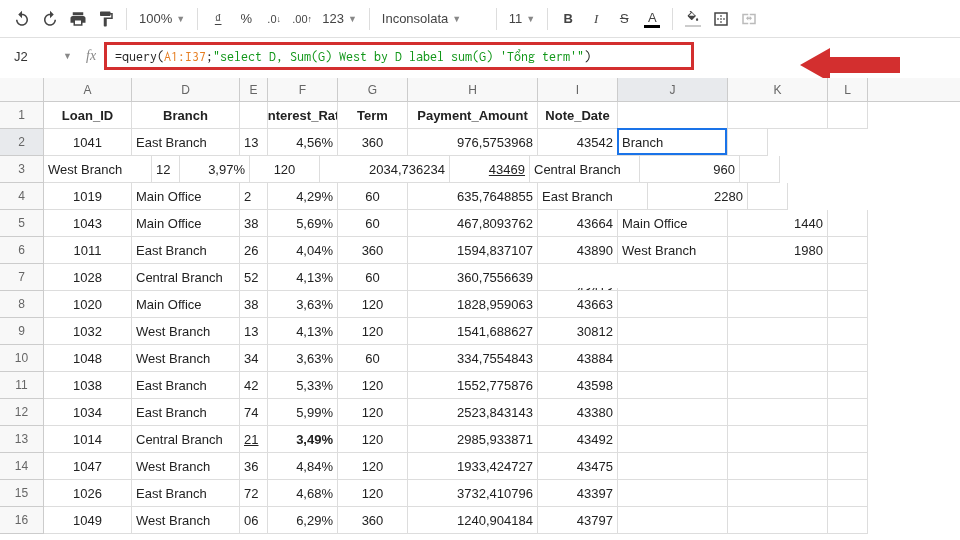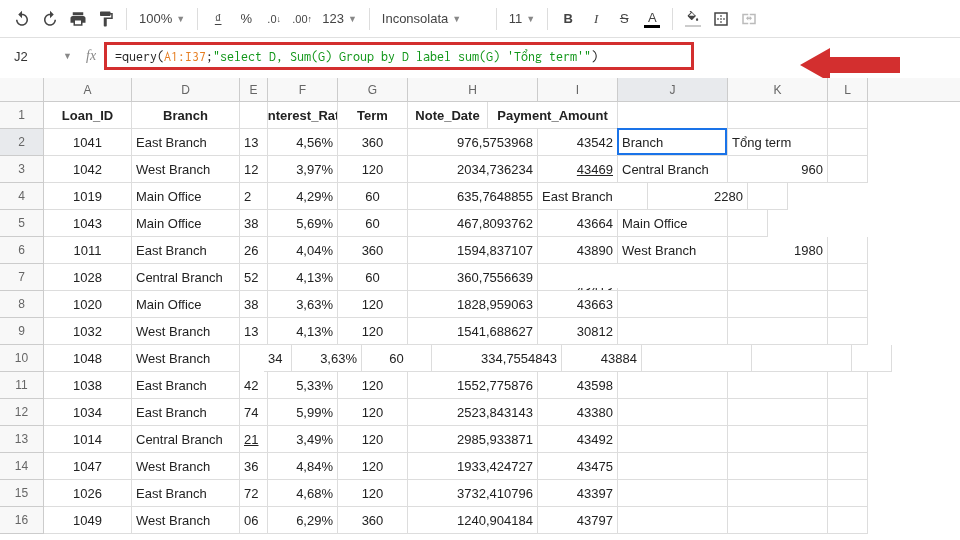--- a/index.html
+++ b/index.html
@@ -118,21 +118,21 @@
 </div>
 
 <div class="namebox-row">
   <div class="namebox">
       <span>J2</span>
       <span class="arrow">▼</span>
     </div>
   <span class="fx-label">fx</span>
   <div class="formula-wrap">
     <div class="formula-box">
-      <span>=query(</span><span class="fmla-range">A1:I37</span><span>;</span><span class="fmla-str"><span>"</span><span>select D, Sum(G) Group by D label sum(G) 'Tổng term'</span><span>"</span></span><span>)</span>
+      <span>=query(</span><span class="fmla-range">A1:I37</span><span>;</span><span class="fmla-str"><span>"</span><span>select D, Sum(G) West by D label sum(G) 'Tổng term'</span><span>"</span></span><span>)</span>
     </div>
   </div>
 </div>
 
 <svg class="arrow-big" viewBox="0 0 100 34">
   <polygon fill="#d32f2f" points="0,17 30,0 30,9 100,9 100,25 30,25 30,34"></polygon>
 </svg>
 
 <div class="grid-area">
   <div class="corner"></div>
@@ -149,42 +149,40 @@
       <div class="col-h" style="width: 40px;">L</div>
     </div>
   <div id="rows">
       <div class="row">
         <div class="row-h">1</div>
         <div class="cell hdr" style="width: 88px;">Loan_ID</div>
         <div class="cell hdr" style="width: 108px;">Branch</div>
         <div class="cell hdr" style="width: 28px;"></div>
         <div class="cell hdr" style="width: 70px;">Anterest_Rate</div>
         <div class="cell hdr" style="width: 70px;">Term</div>
+        <div class="cell hdr" style="width: 130px;">Payment_Amount</div>
         <div class="cell hdr" style="width: 80px;">Note_Date</div>
-        <div class="cell hdr" style="width: 130px;">Payment_Amount</div>
         <div class="cell hdr" style="width: 110px;"></div>
         <div class="cell hdr" style="width: 100px;"></div>
         <div class="cell hdr" style="width: 40px;"></div>
       </div>
       <div class="row">
         <div class="row-h sel">2</div>
         <div class="cell num" style="width: 88px;">1041</div>
         <div class="cell txt" style="width: 108px;">East Branch</div>
         <div class="cell txt" style="width: 28px;">13</div>
         <div class="cell right" style="width: 70px;">4,56%</div>
         <div class="cell num" style="width: 70px;">360</div>
         <div class="cell right" style="width: 130px;">976,5753968</div>
         <div class="cell right" style="width: 80px;">43542</div>
         <div class="cell txt" style="width: 110px;">Branch</div>
-        <div class="cell txt" style="width: 100px;">Tổng term</div>
         <div class="cell " style="width: 40px;"></div>
       </div>
       <div class="row">
         <div class="row-h">3</div>
-        <div class="cell num" style="width: 88px;">1042</div>
         <div class="cell txt" style="width: 108px;">West Branch</div>
         <div class="cell txt" style="width: 28px;">12</div>
         <div class="cell right" style="width: 70px;">3,97%</div>
         <div class="cell num" style="width: 70px;">120</div>
         <div class="cell right" style="width: 130px;">2034,736234</div>
         <div class="cell right" style="width: 80px; text-decoration: underline;">43469</div>
         <div class="cell txt" style="width: 110px;">Central Branch</div>
         <div class="cell right" style="width: 100px;">960</div>
         <div class="cell " style="width: 40px;"></div>
       </div>
@@ -203,20 +201,21 @@
       <div class="row">
         <div class="row-h">5</div>
         <div class="cell num" style="width: 88px;">1043</div>
         <div class="cell txt" style="width: 108px;">Main Office</div>
         <div class="cell txt" style="width: 28px;">38</div>
         <div class="cell right" style="width: 70px;">5,69%</div>
         <div class="cell num" style="width: 70px;">60</div>
         <div class="cell right" style="width: 130px;">467,8093762</div>
         <div class="cell right" style="width: 80px;">43664</div>
         <div class="cell txt" style="width: 110px;">Main Office</div>
+        <div class="cell right" style="width: 100px;">1440</div>
         <div class="cell " style="width: 40px;"></div>
       </div>
       <div class="row">
         <div class="row-h">6</div>
         <div class="cell num" style="width: 88px;">1011</div>
         <div class="cell txt" style="width: 108px;">East Branch</div>
         <div class="cell txt" style="width: 28px;">26</div>
         <div class="cell right" style="width: 70px;">4,04%</div>
         <div class="cell num" style="width: 70px;">360</div>
         <div class="cell right" style="width: 130px;">1594,837107</div>
@@ -261,21 +260,21 @@
         <div class="cell right" style="width: 130px;">1541,688627</div>
         <div class="cell right" style="width: 80px;">30812</div>
         <div class="cell txt" style="width: 110px;"></div>
         <div class="cell right" style="width: 100px;"></div>
         <div class="cell " style="width: 40px;"></div>
       </div>
       <div class="row">
         <div class="row-h">10</div>
         <div class="cell num" style="width: 88px;">1048</div>
         <div class="cell txt" style="width: 108px;">West Branch</div>
-        <div class="cell txt" style="width: 28px; margin-left: 24px;">34</div>
+        <div class="cell txt" style="width: 28px;">34</div>
         <div class="cell right" style="width: 70px;">3,63%</div>
         <div class="cell num" style="width: 70px;">60</div>
         <div class="cell right" style="width: 130px;">334,7554843</div>
         <div class="cell right" style="width: 80px;">43884</div>
         <div class="cell txt" style="width: 110px;"></div>
         <div class="cell right" style="width: 100px;"></div>
         <div class="cell " style="width: 40px;"></div>
       </div>
       <div class="row">
         <div class="row-h">11</div>
@@ -301,21 +300,21 @@
         <div class="cell right" style="width: 80px;">43380</div>
         <div class="cell txt" style="width: 110px;"></div>
         <div class="cell right" style="width: 100px;"></div>
         <div class="cell " style="width: 40px;"></div>
       </div>
       <div class="row">
         <div class="row-h">13</div>
         <div class="cell num" style="width: 88px;">1014</div>
         <div class="cell txt" style="width: 108px;">Central Branch</div>
         <div class="cell txt" style="width: 28px; text-decoration: underline;">21</div>
-        <div class="cell right" style="width: 70px;">3,49%</div>
+        <div class="cell right" style="width: 70px; font-weight: bold;">3,49%</div>
         <div class="cell num" style="width: 70px;">120</div>
         <div class="cell right" style="width: 130px;">2985,933871</div>
         <div class="cell right" style="width: 80px;">43492</div>
         <div class="cell txt" style="width: 110px;"></div>
         <div class="cell right" style="width: 100px;"></div>
         <div class="cell " style="width: 40px;"></div>
       </div>
       <div class="row">
         <div class="row-h">14</div>
         <div class="cell num" style="width: 88px;">1047</div>

